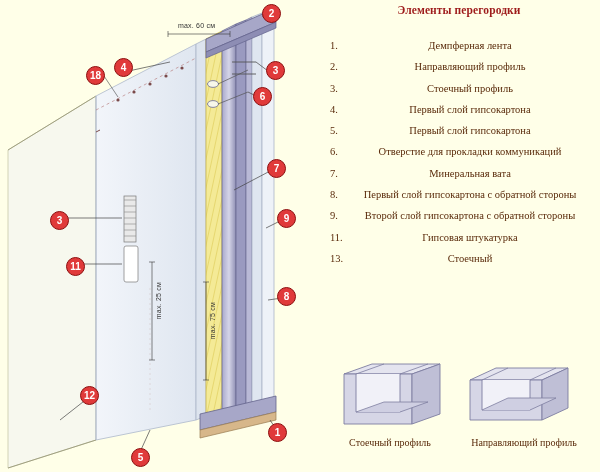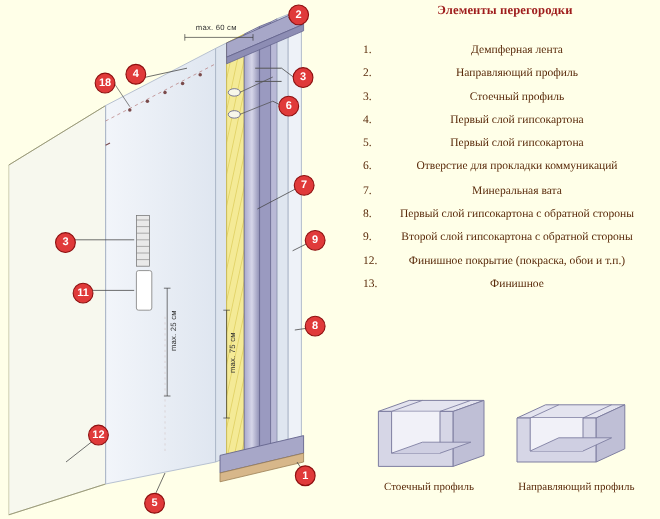--- a/index.html
+++ b/index.html
@@ -315,26 +315,26 @@
       </div>
       <div class="legend-row">
         <span class="legend-num">8.</span>
         <span class="legend-text">Первый слой гипсокартона с обратной стороны</span>
       </div>
       <div class="legend-row">
         <span class="legend-num">9.</span>
         <span class="legend-text">Второй слой гипсокартона с обратной стороны</span>
       </div>
       <div class="legend-row">
-        <span class="legend-num">12.</span>
-        <span class="legend-text">Финишное покрытие (покраска, обои и т.п.)</span>
+        <span class="legend-num">11.</span>
+        <span class="legend-text">Гипсовая штукатурка</span>
       </div>
       <div class="legend-row">
         <span class="legend-num">13.</span>
-        <span class="legend-text">Финишное</span>
+        <span class="legend-text">Стоечный</span>
       </div>
     </div>
   </div>
 
   <div class="profile-caption" id="cap-stoech">Стоечный профиль</div>
   <div class="profile-caption" id="cap-naprav">Направляющий профиль</div>
 
 </div>
 
 </body></html>

